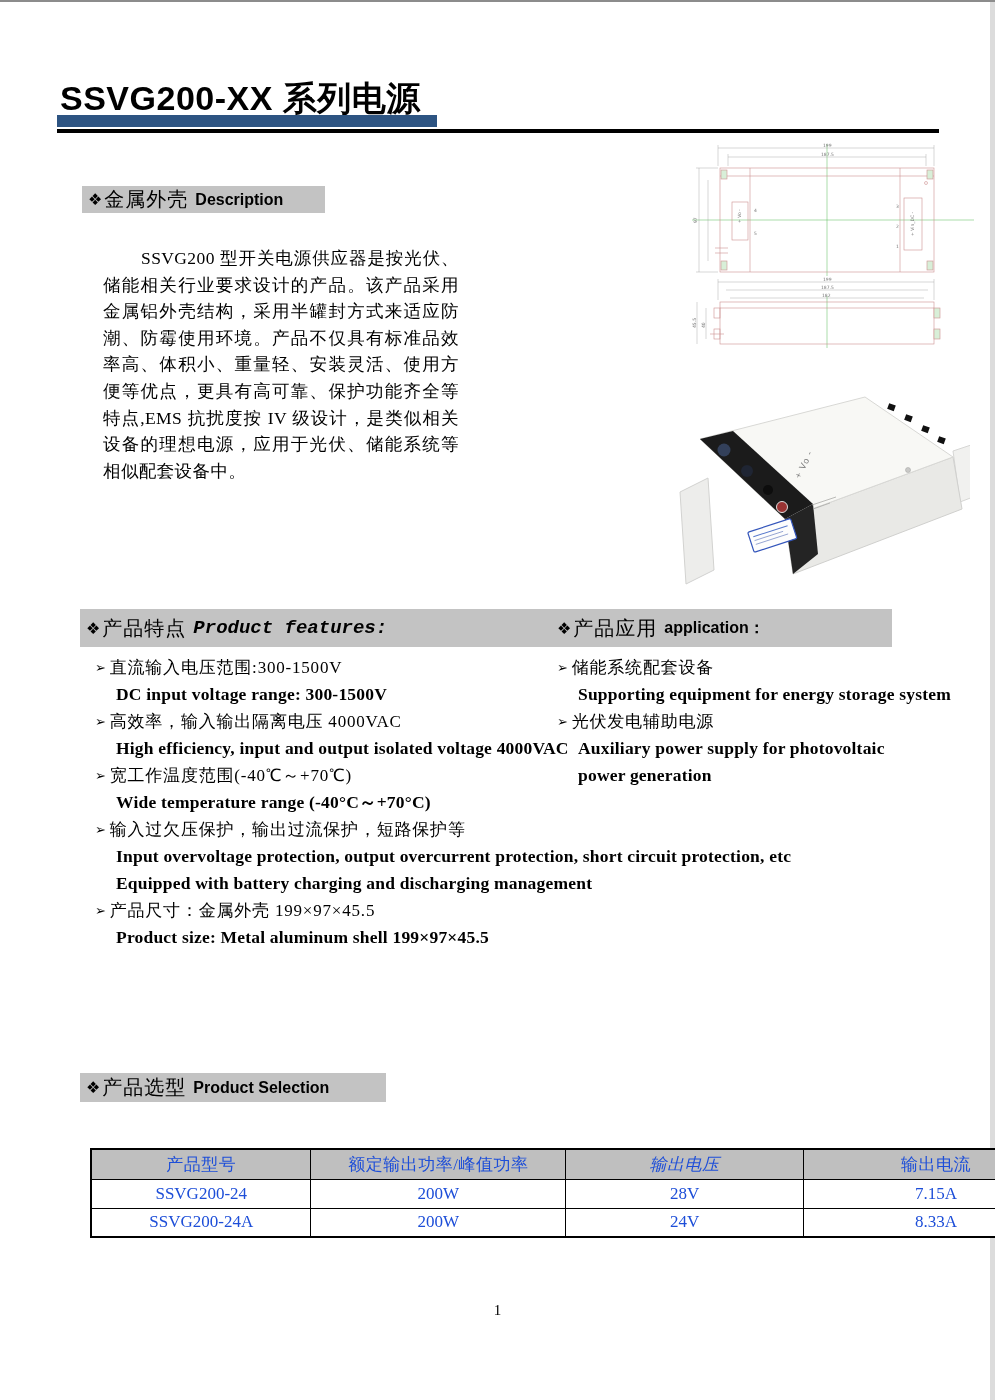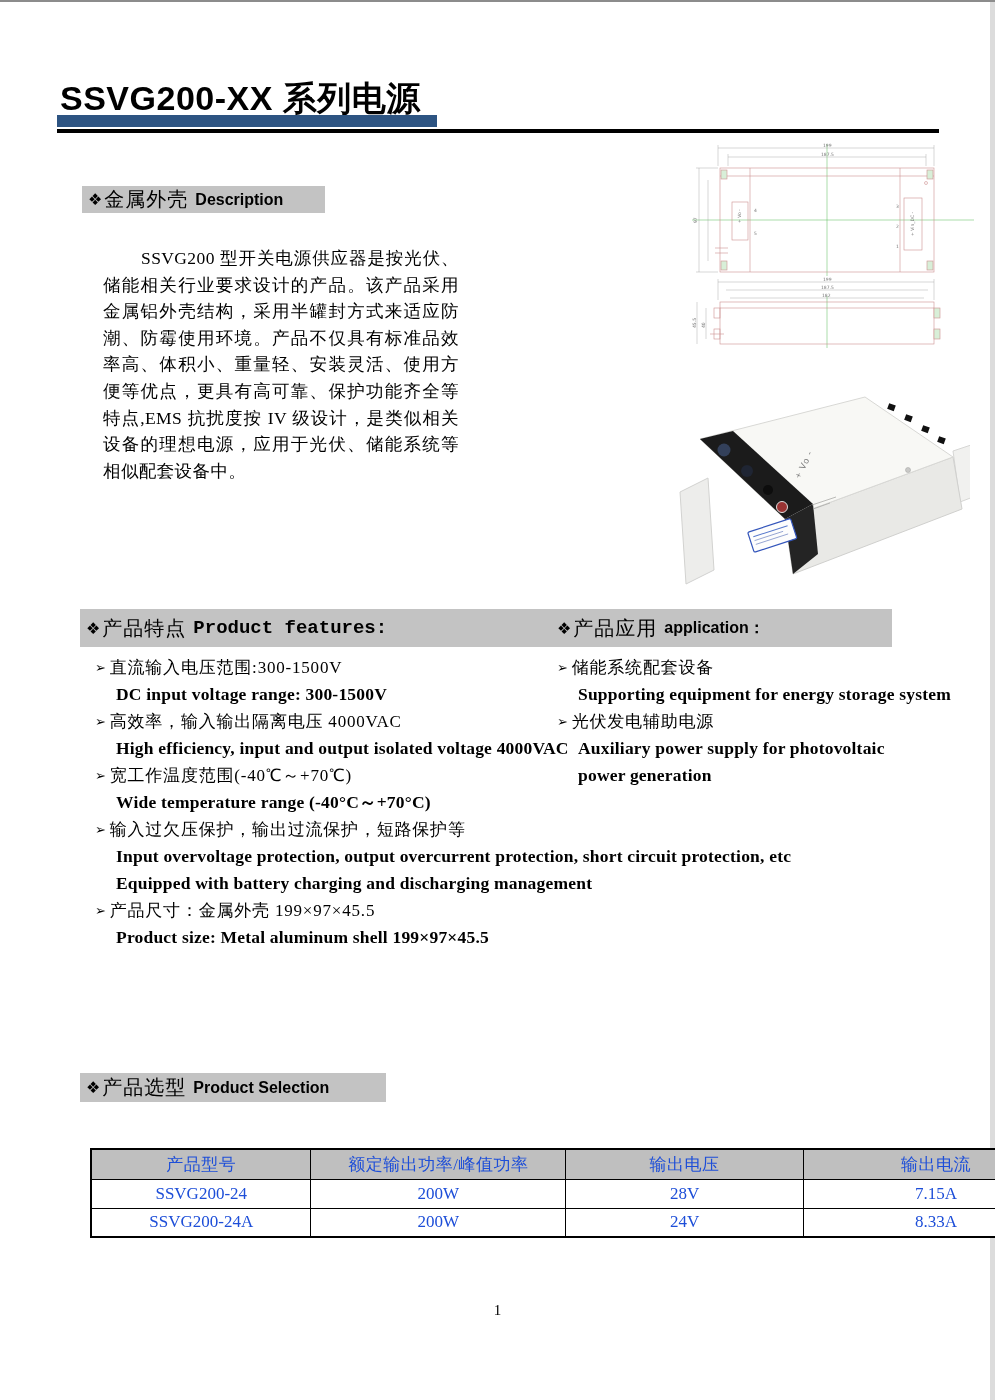--- a/index.html
+++ b/index.html
@@ -18,21 +18,21 @@
     letter-spacing:0.5px; white-space:nowrap;
   }
   .title-accent { position:absolute; left:57px; top:113px; width:380px; height:12px; background:#2d5482; }
   .title-rule   { position:absolute; left:57px; top:127px; width:882px; height:4px;  background:#000; }
 
   
   .sec-bar { position:absolute; background:#c3c3c3; display:flex; align-items:center; }
   .sec-bar .marker { font-family:"DejaVu Sans", sans-serif; font-size:16px; color:#000; margin-right:2px; }
   .sec-zh { font-family:"Liberation Serif", serif; font-size:20px; color:#000; letter-spacing:1px; }
   .sec-en-sans { font-family:"Liberation Sans", sans-serif; font-weight:bold; font-size:16px; margin-left:7px; }
-  .sec-en-mono { font-family:"Liberation Mono", monospace; font-weight:bold; font-size:19px; margin-left:7px; }
+  .sec-en-mono { font-family:"Liberation Mono", monospace; font-weight:bold; font-size:19px; margin-left:7px;font-style:italic; }
   #sec-description { left:82px; top:184px; width:243px; height:27px; padding-left:6px; }
   #sec-features    { left:80px; top:607px; width:812px; height:38px; padding-left:6px; }
   #sec-selection   { left:80px; top:1071px; width:306px; height:29px; padding-left:6px; }
   .sec-inline-right { position:absolute; left:477px; display:flex; align-items:center; }
 
   
   .desc {
     position:absolute; left:103px; top:243px; width:356px;
     font-size:17.5px; line-height:26.6px; text-align:justify; text-indent:38px;
     color:#000; letter-spacing:0.4px;
@@ -50,21 +50,21 @@
   .sel-table {
     position:absolute; left:90px; top:1146px; width:980px;
     border-collapse:collapse; font-size:17px; color:#1d4ed8;
   }
   .sel-table th, .sel-table td {
     border:1px solid #000; text-align:center; font-weight:normal;
   }
   .sel-table th { background:#bfbfbf; height:30px; letter-spacing:0.5px; }
   .sel-table td { height:29px; background:#fff; }
   .sel-table { border:2px solid #000; }
-  .col-model { width:184px; } .col-power { width:213px; } .col-volt { width:199px; } .col-curr { width:222px; }
+  .col-model { width:184px; } .col-power { width:213px; } .col-volt { width:199px;font-style:italic; } .col-curr { width:222px; }
 
   .page-number { position:absolute; left:0; top:1300px; width:100%; text-align:center; font-size:15px; color:#000; }
 
   
   .cad { position:absolute; left:688px; top:138px; }
   .photo { position:absolute; left:650px; top:382px; }
 </style>
 </head>
 <body>
 

